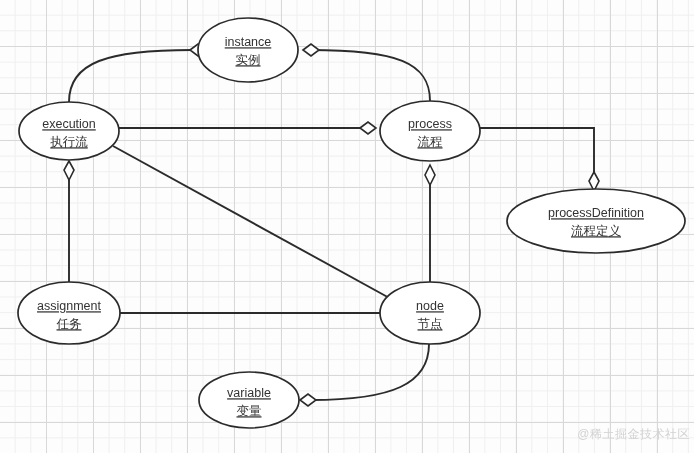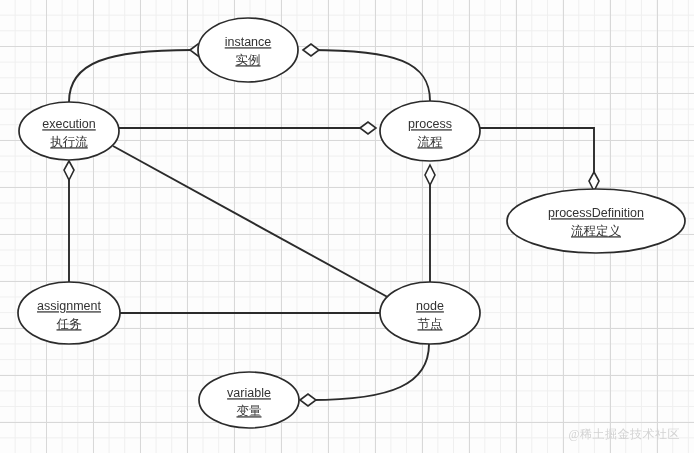--- a/index.html
+++ b/index.html
@@ -59,23 +59,23 @@
     stroke: #2b2b2b;
     stroke-width: 1.9;
   }
   .diamond-shape {
     fill: #ffffff;
     stroke: #2b2b2b;
     stroke-width: 1.6;
   }
   .watermark {
     position: absolute;
-    right: 14px;
+    right: 4px;
     bottom: 10px;
-    font-family: Liberation Serif, serif;
+    font-family: Liberation Sans, sans-serif;
     font-size: 12px;
     color: #d2d2d2;
     letter-spacing: 0.5px;
     user-select: none;
   }
 </style>
 </head>
 <body>
 
 <div id="canvas">

